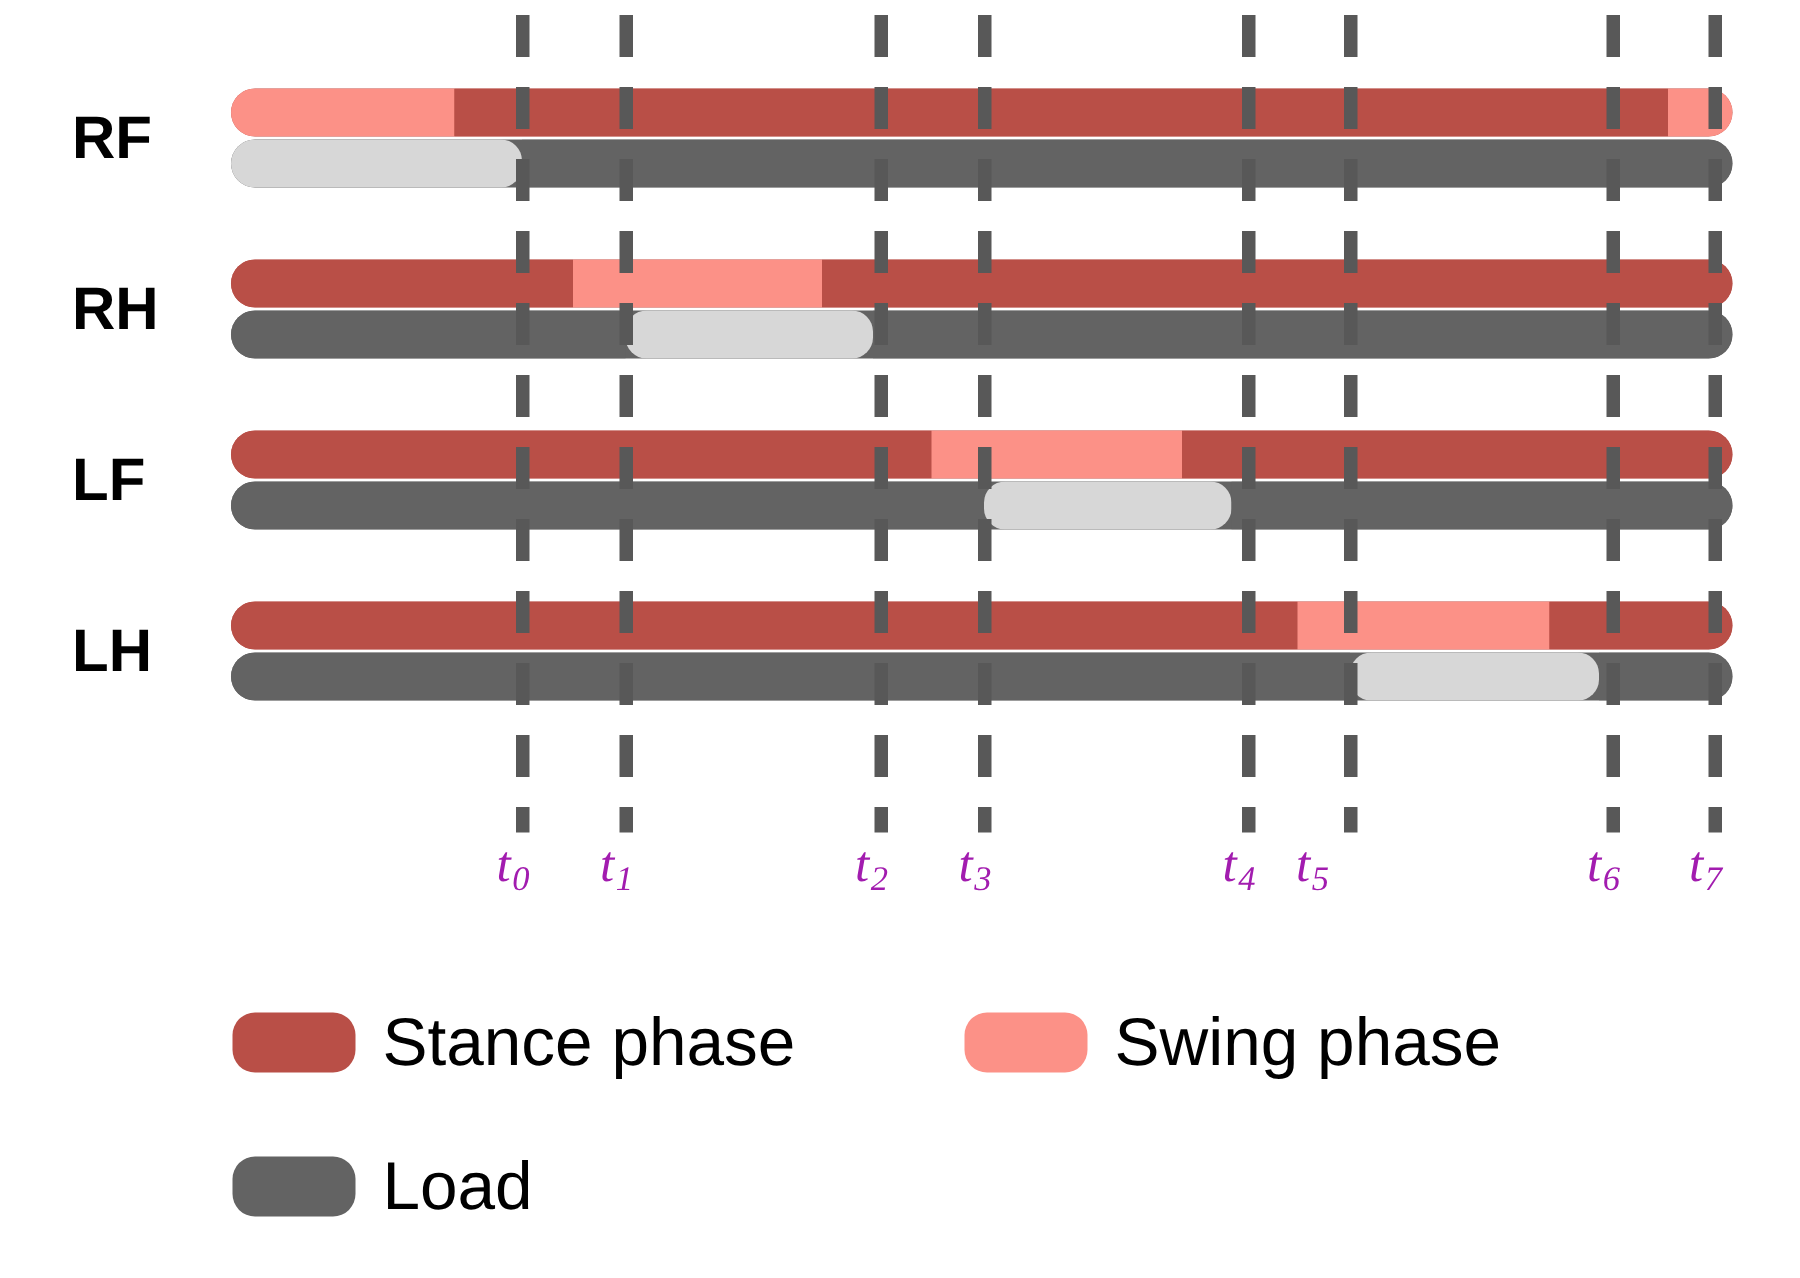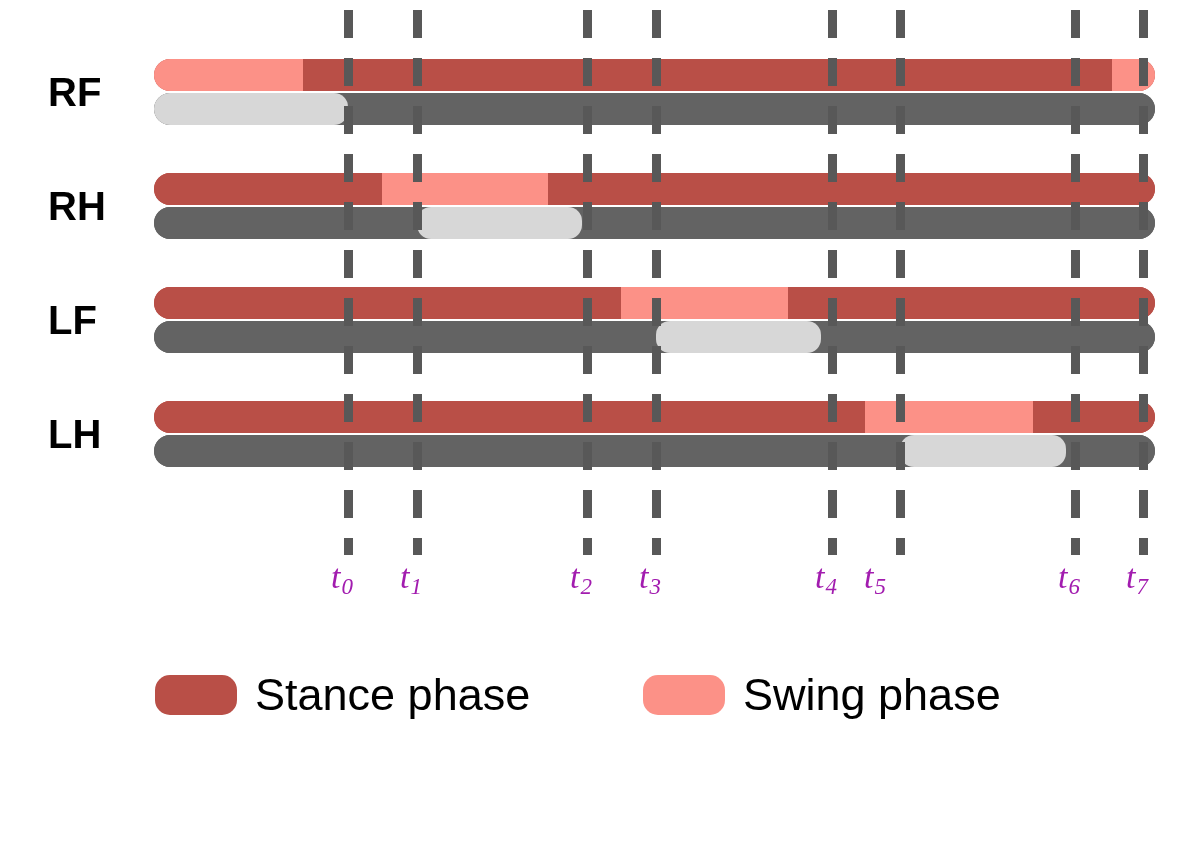--- a/index.html
+++ b/index.html
@@ -244,13 +244,17 @@
     </div>
     <div class="tick-label" style="left: 1126px; top: 558px;"><span>t</span><sub>7</sub></div>
     <div class="legend-item" style="left: 155px; top: 672px;">
       <div class="legend-swatch" style="background: rgb(185, 79, 71);"></div>
       <div class="legend-text">Stance phase</div>
     </div>
     <div class="legend-item" style="left: 643px; top: 672px;">
       <div class="legend-swatch" style="background: rgb(252, 145, 135);"></div>
       <div class="legend-text">Swing phase</div>
     </div>
+    <div class="legend-item" style="left: 155px; top: 768px;">
+      <div class="legend-swatch" style="background: rgb(99, 99, 99);"></div>
+      <div class="legend-text">Load</div>
+    </div>
   </div>
 
 </body></html>

